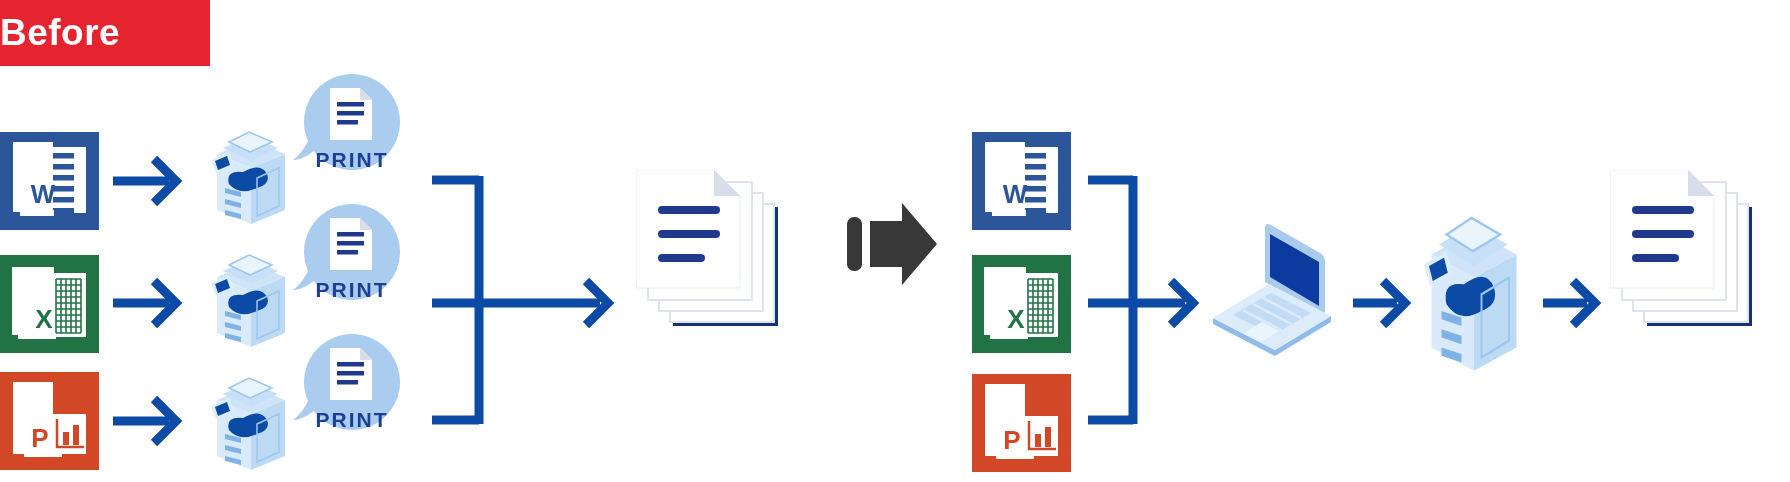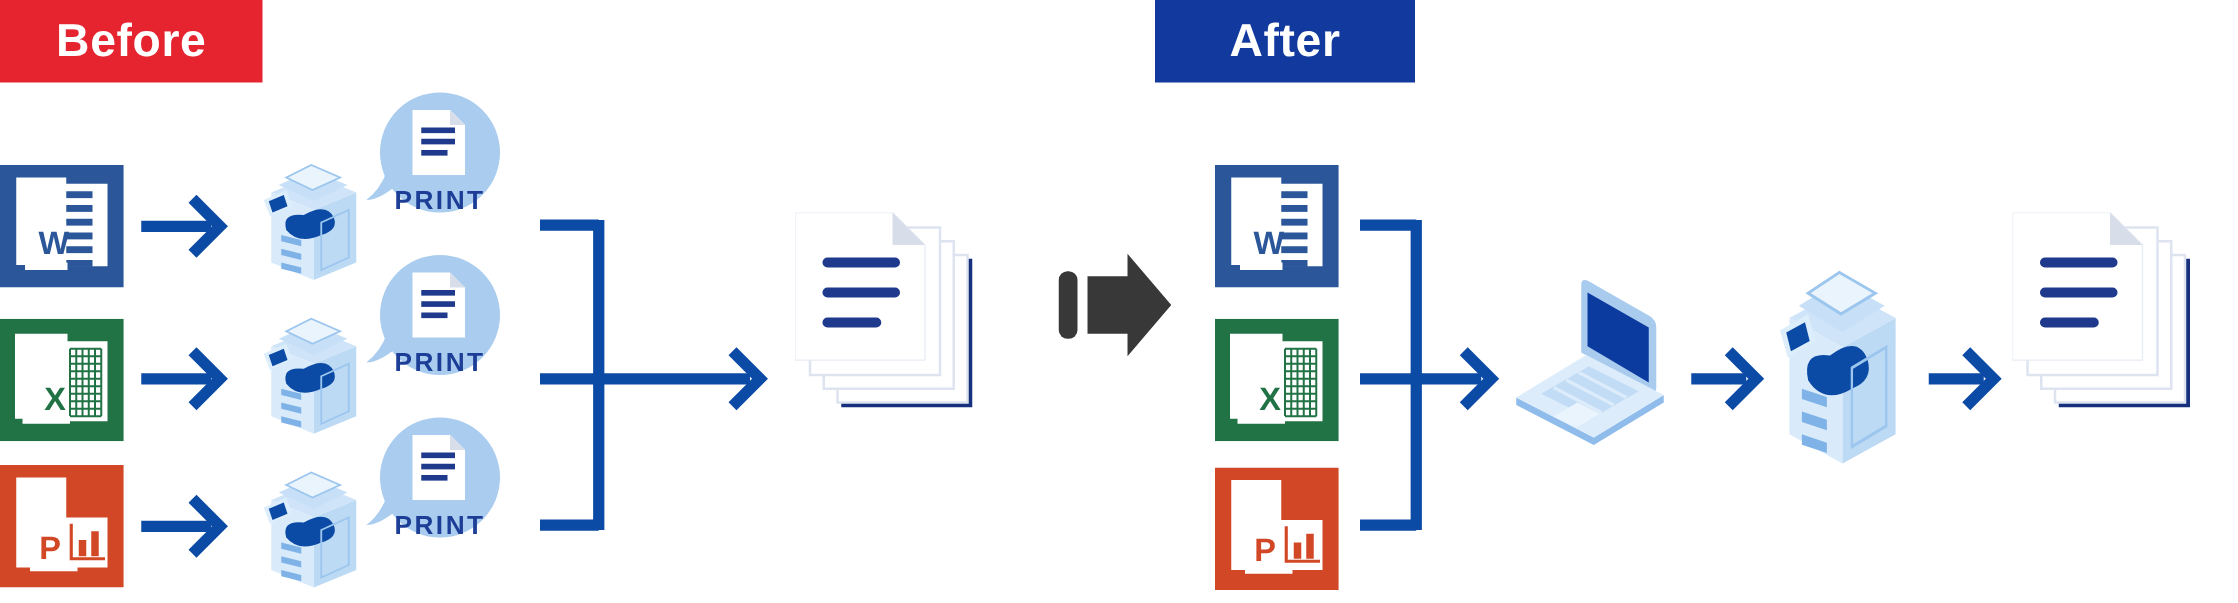--- a/index.html
+++ b/index.html
@@ -1,19 +1,19 @@
 <!DOCTYPE html>
 <html><head>
 <meta charset="utf-8">
 <style>
   html,body{margin:0;padding:0;background:#fff;}
   .canvas{position:relative;width:1790px;height:482px;background:#ffffff;
           font-family:"Liberation Sans",sans-serif;overflow:hidden;}
   .abs{position:absolute;}
-  .label-box{display:flex;align-items:center;justify-content:center;
+  .label-box{display:flex;align-items:center;justify-content:flex-start;
              color:#fff;font-size:37px;font-weight:600;letter-spacing:.5px;}
   .label-before{left:0;top:0;width:210px;height:66px;background:#E52430;}
   .label-after{left:924px;top:0;width:208px;height:66px;background:#11399E;}
   .blue-line{stroke:#0B4AA5;stroke-width:9;fill:none;stroke-linecap:butt;stroke-linejoin:miter;}
   .icon-letter{font-family:"Liberation Sans",sans-serif;font-weight:700;font-size:26px;text-anchor:middle;}
   .print-text{font-family:"Liberation Sans",sans-serif;font-weight:700;font-size:21px;
               fill:#1D3E97;text-anchor:middle;letter-spacing:2px;}
   svg{display:block;}
 </style>
 </head>
@@ -86,23 +86,20 @@
         <rect x="73" y="53" width="6" height="20" fill="#D24726"></rect>
         <rect x="24" y="80" width="38" height="5" fill="#ffffff"></rect>
         <rect x="13" y="10" width="40" height="72" fill="#ffffff"></rect>
       </g>
     </defs>
   </svg>
 
   <div class="abs label-box label-before">
     <span>Before</span>
   </div>
-  <div class="abs label-box label-after">
-    <span>After</span>
-  </div>
 
   <svg class="abs" style="left:0;top:132px" width="99" height="98" viewBox="0 0 99 98">
     <use href="#g-word"></use>
     <text class="icon-letter" x="43" y="71" fill="#2B579A">W</text>
   </svg>
   <svg class="abs" style="left:0;top:255px" width="99" height="98" viewBox="0 0 99 98">
     <use href="#g-excel"></use>
     <text class="icon-letter" x="44" y="73" fill="#217346">X</text>
   </svg>
   <svg class="abs" style="left:0;top:372px" width="99" height="98" viewBox="0 0 99 98">

